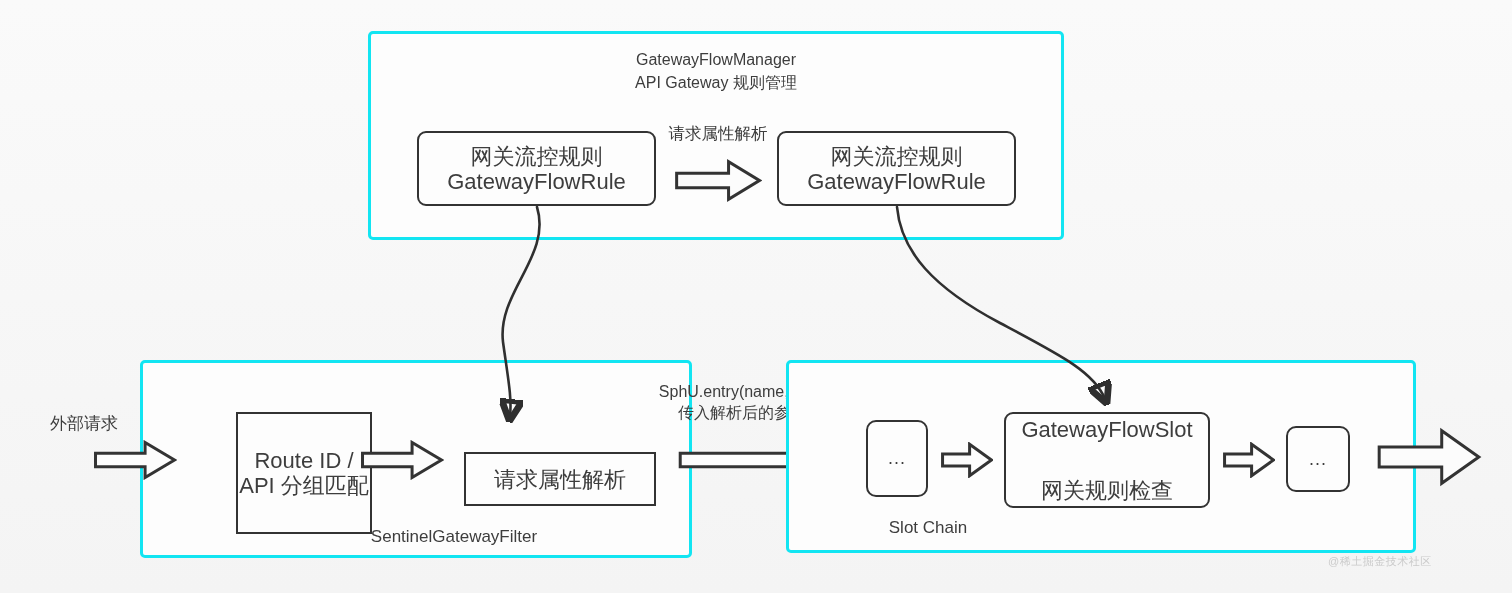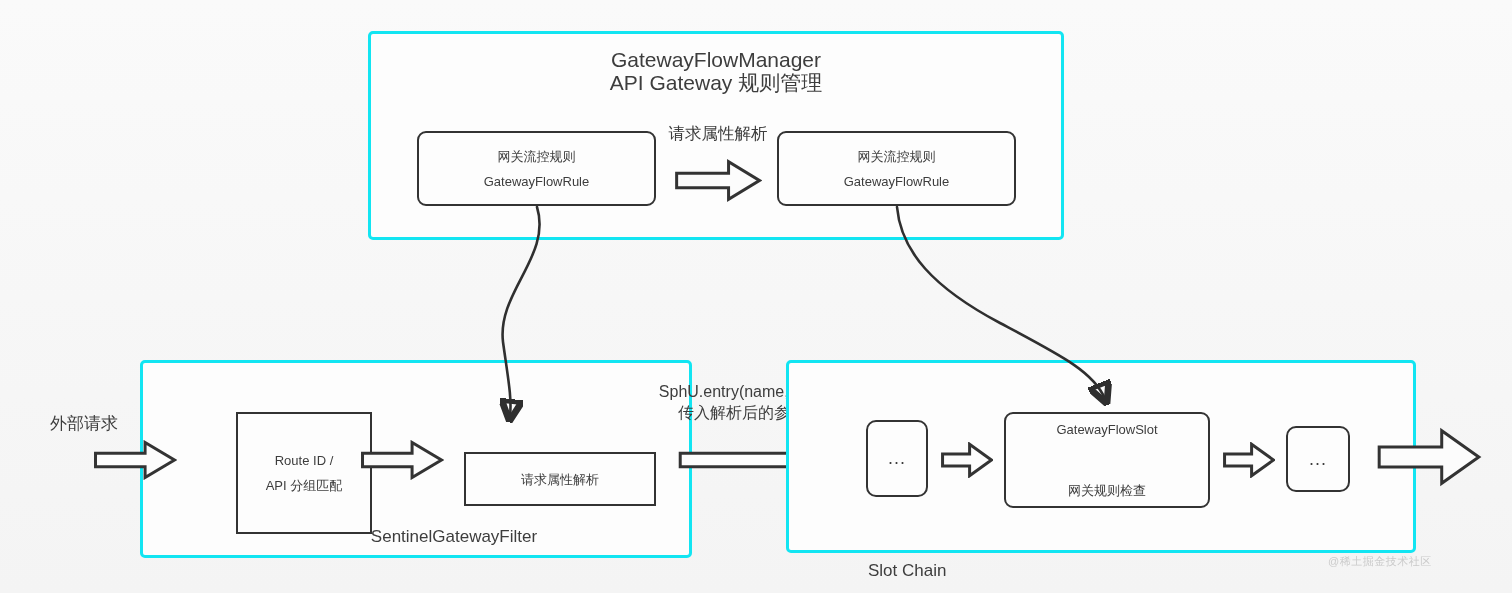--- a/index.html
+++ b/index.html
@@ -30,39 +30,39 @@
   .node {
     position: absolute;
     border: 2.5px solid #333333;
     background: #fdfdfd;
     box-sizing: border-box;
     display: flex;
     flex-direction: column;
     align-items: center;
     justify-content: center;
     text-align: center;
-    font-size: 13px;
+    font-size: 22px;
     line-height: 25px;
     color: #3d3d3d;
   }
   .node.rounded { border-radius: 9px; }
   .node.small-slot { border-radius: 10px; font-size: 18px; letter-spacing: 1px; }
 
   .label {
     position: absolute;
     text-align: center;
     font-size: 17px;
     color: #3d3d3d;
     white-space: nowrap;
   }
   .label.two-line { white-space: normal; line-height: 21px; font-size: 16px; }
   .title-block {
     position: absolute;
     text-align: center;
-    font-size: 21px;
+    font-size: 16px;
     line-height: 23px;
     color: #3d3d3d;
   }
 
   .block-arrow { position: absolute; }
   .block-arrow svg { display: block; width: 100%; height: 100%; }
   .block-arrow polygon {
     fill: #fcfcfc;
     stroke: #333333;
     stroke-width: 3px;
@@ -155,21 +155,21 @@
     </svg>
   </div>
 
   <div class="label two-line" style="left:622px; top:381px; width:240px;">
     <div>SphU.entry(name,args)</div>
     <div>传入解析后的参数</div>
   </div>
 
   <div class="panel" style="left:786px; top:360px; width:630px; height:193px;"></div>
 
-  <div class="label" style="left:868px; top:518px; width:120px; text-align:left;margin-top:43px;">Slot Chain</div>
+  <div class="label" style="left:868px; top:518px; width:120px; text-align:center;">Slot Chain</div>
 
   <div class="node small-slot" style="left:866px; top:420px; width:62px; height:77px;">
     <div>...</div>
   </div>
 
   <div class="block-arrow" style="left:941px; top:442px; width:52px; height:36px;">
     <svg viewBox="0 0 100 48" preserveAspectRatio="none" aria-hidden="true">
       <polygon points="3,16 55,16 55,3 97,24 55,45 55,32 3,32"></polygon>
     </svg>
   </div>

